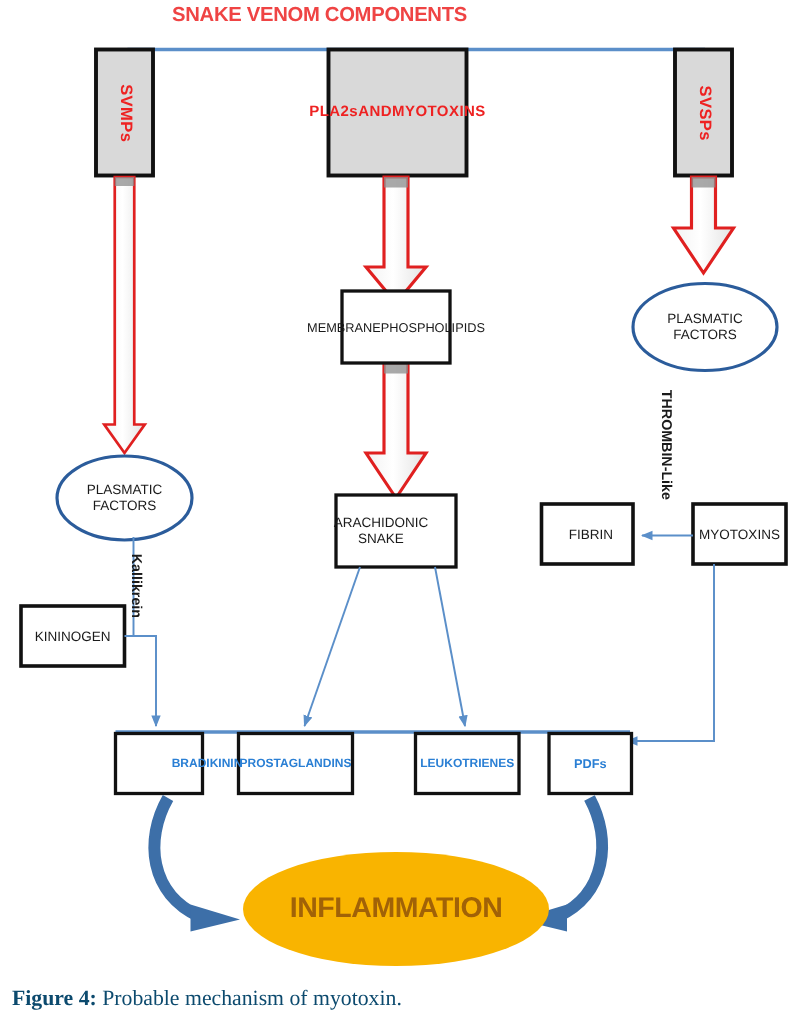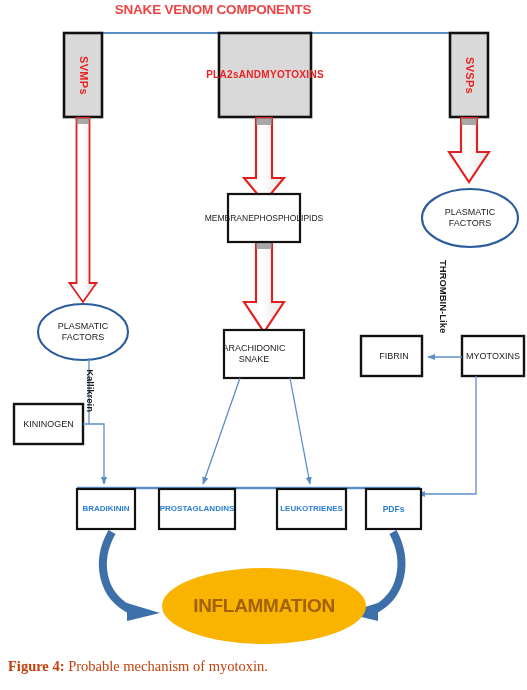--- a/index.html
+++ b/index.html
@@ -54,21 +54,21 @@
     transform-origin: center center;
     white-space: nowrap;
   }
   .caption {
     position: absolute;
     left: 8px;
     top: 658px;
     width: 510px;
     font-family: "Liberation Serif", serif;
     font-size: 14.5px;
-    color: #c2410c;
+    color: #0c4a6e;
   }
   .caption b { font-weight: bold; }
   .hdr {
     position: absolute;
     left: 0;
     top: 2px;
     width: 426px;
     text-align: center;
     color: #ef4444;
     font-weight: bold;
@@ -210,21 +210,21 @@
   </div>
 
   <div class="node-text blk" style="left:60px; top:358px; width:60px; height:66px; font-size:9.5px; font-weight:bold;">
     <span class="rot90">Kallikrein</span>
   </div>
 
   <div class="node-text blk" style="left:404px; top:258px; width:80px; height:78px; font-size:9.5px; font-weight:bold;">
     <span class="rot90">THROMBIN-Like</span>
   </div>
 
-  <div class="node-text bluetext" style="left:77px; top:489px; width:58px; height:40px; font-size:8px;">
+  <div class="node-text bluetext" style="left:77px; top:489px; width:58px; height:40px; font-size:8px;padding-left:32px;">
     <span>BRADIKININ</span>
   </div>
   <div class="node-text bluetext" style="left:159px; top:489px; width:76px; height:40px; font-size:8px;">
     <span>PROSTAGLANDINS</span>
   </div>
   <div class="node-text bluetext" style="left:277px; top:489px; width:69px; height:40px; font-size:8px;">
     <span>LEUKOTRIENES</span>
   </div>
   <div class="node-text bluetext" style="left:366px; top:489px; width:55px; height:40px; font-size:8.5px;">
     <span>PDFs</span>

